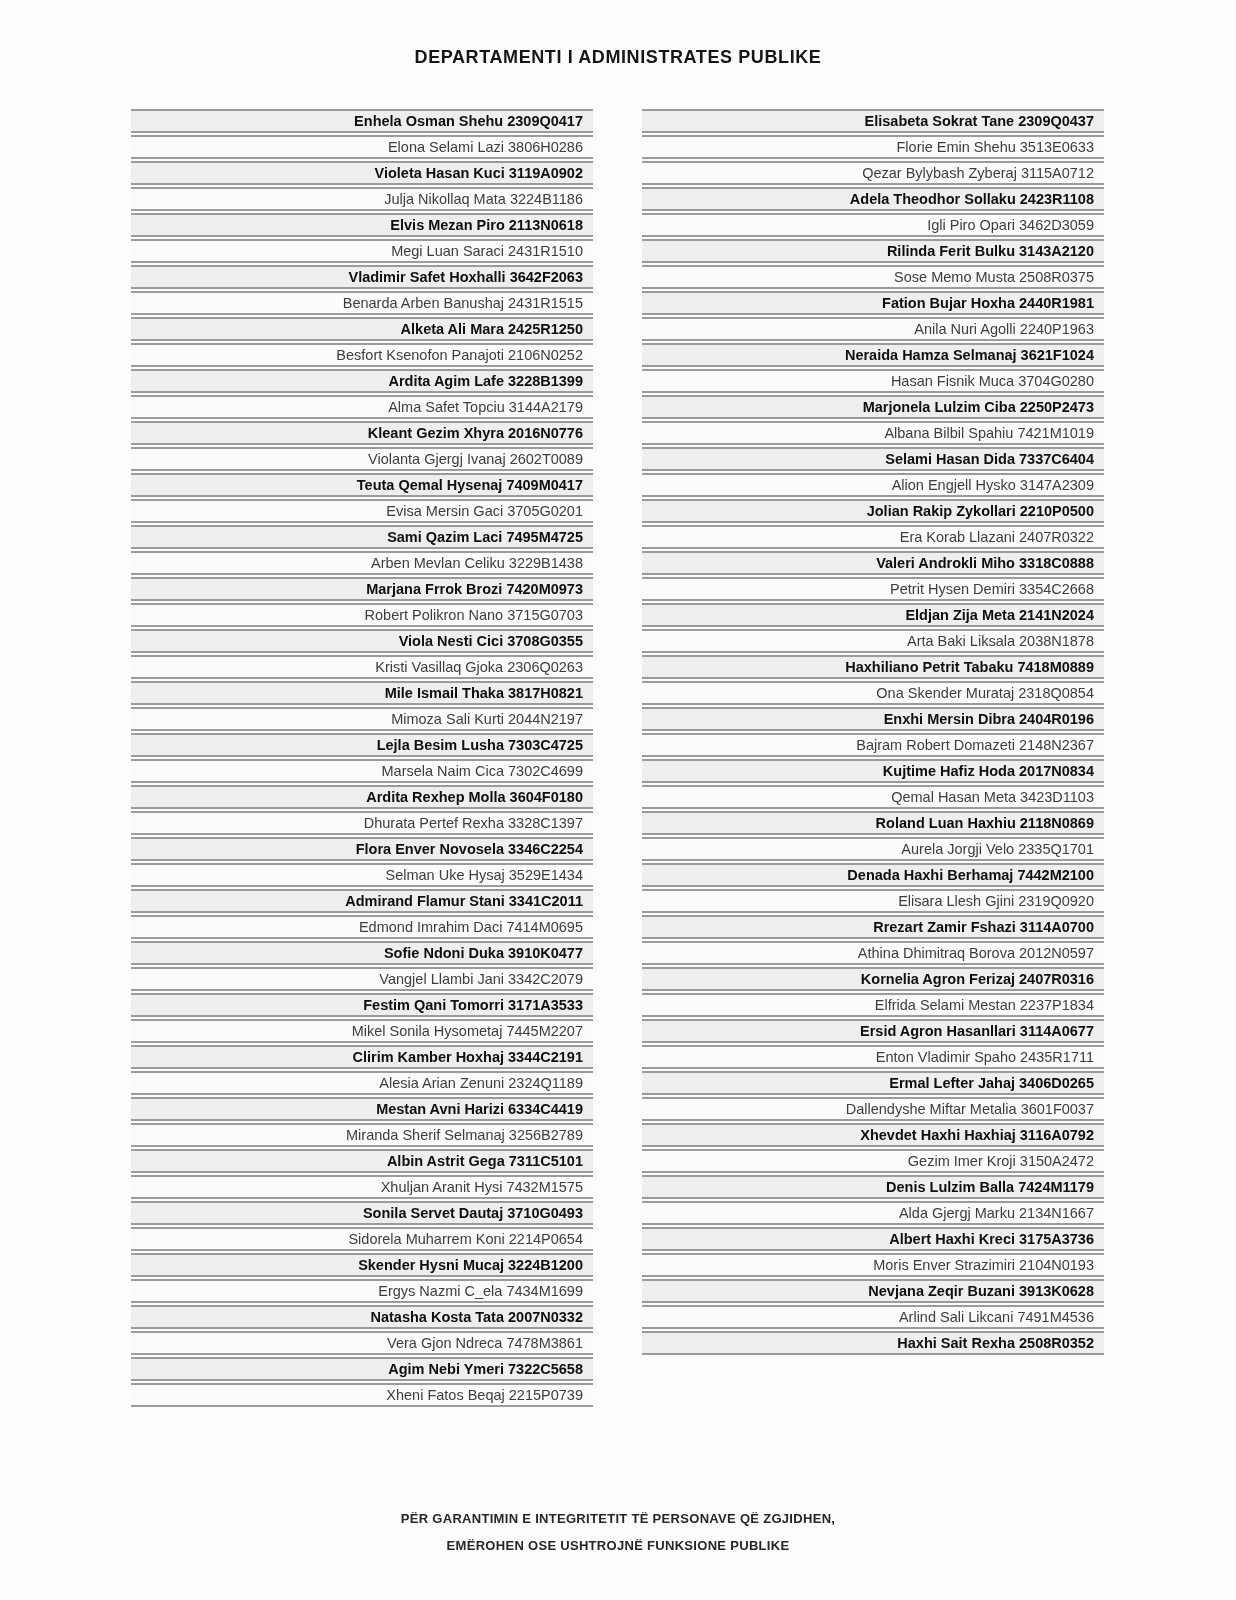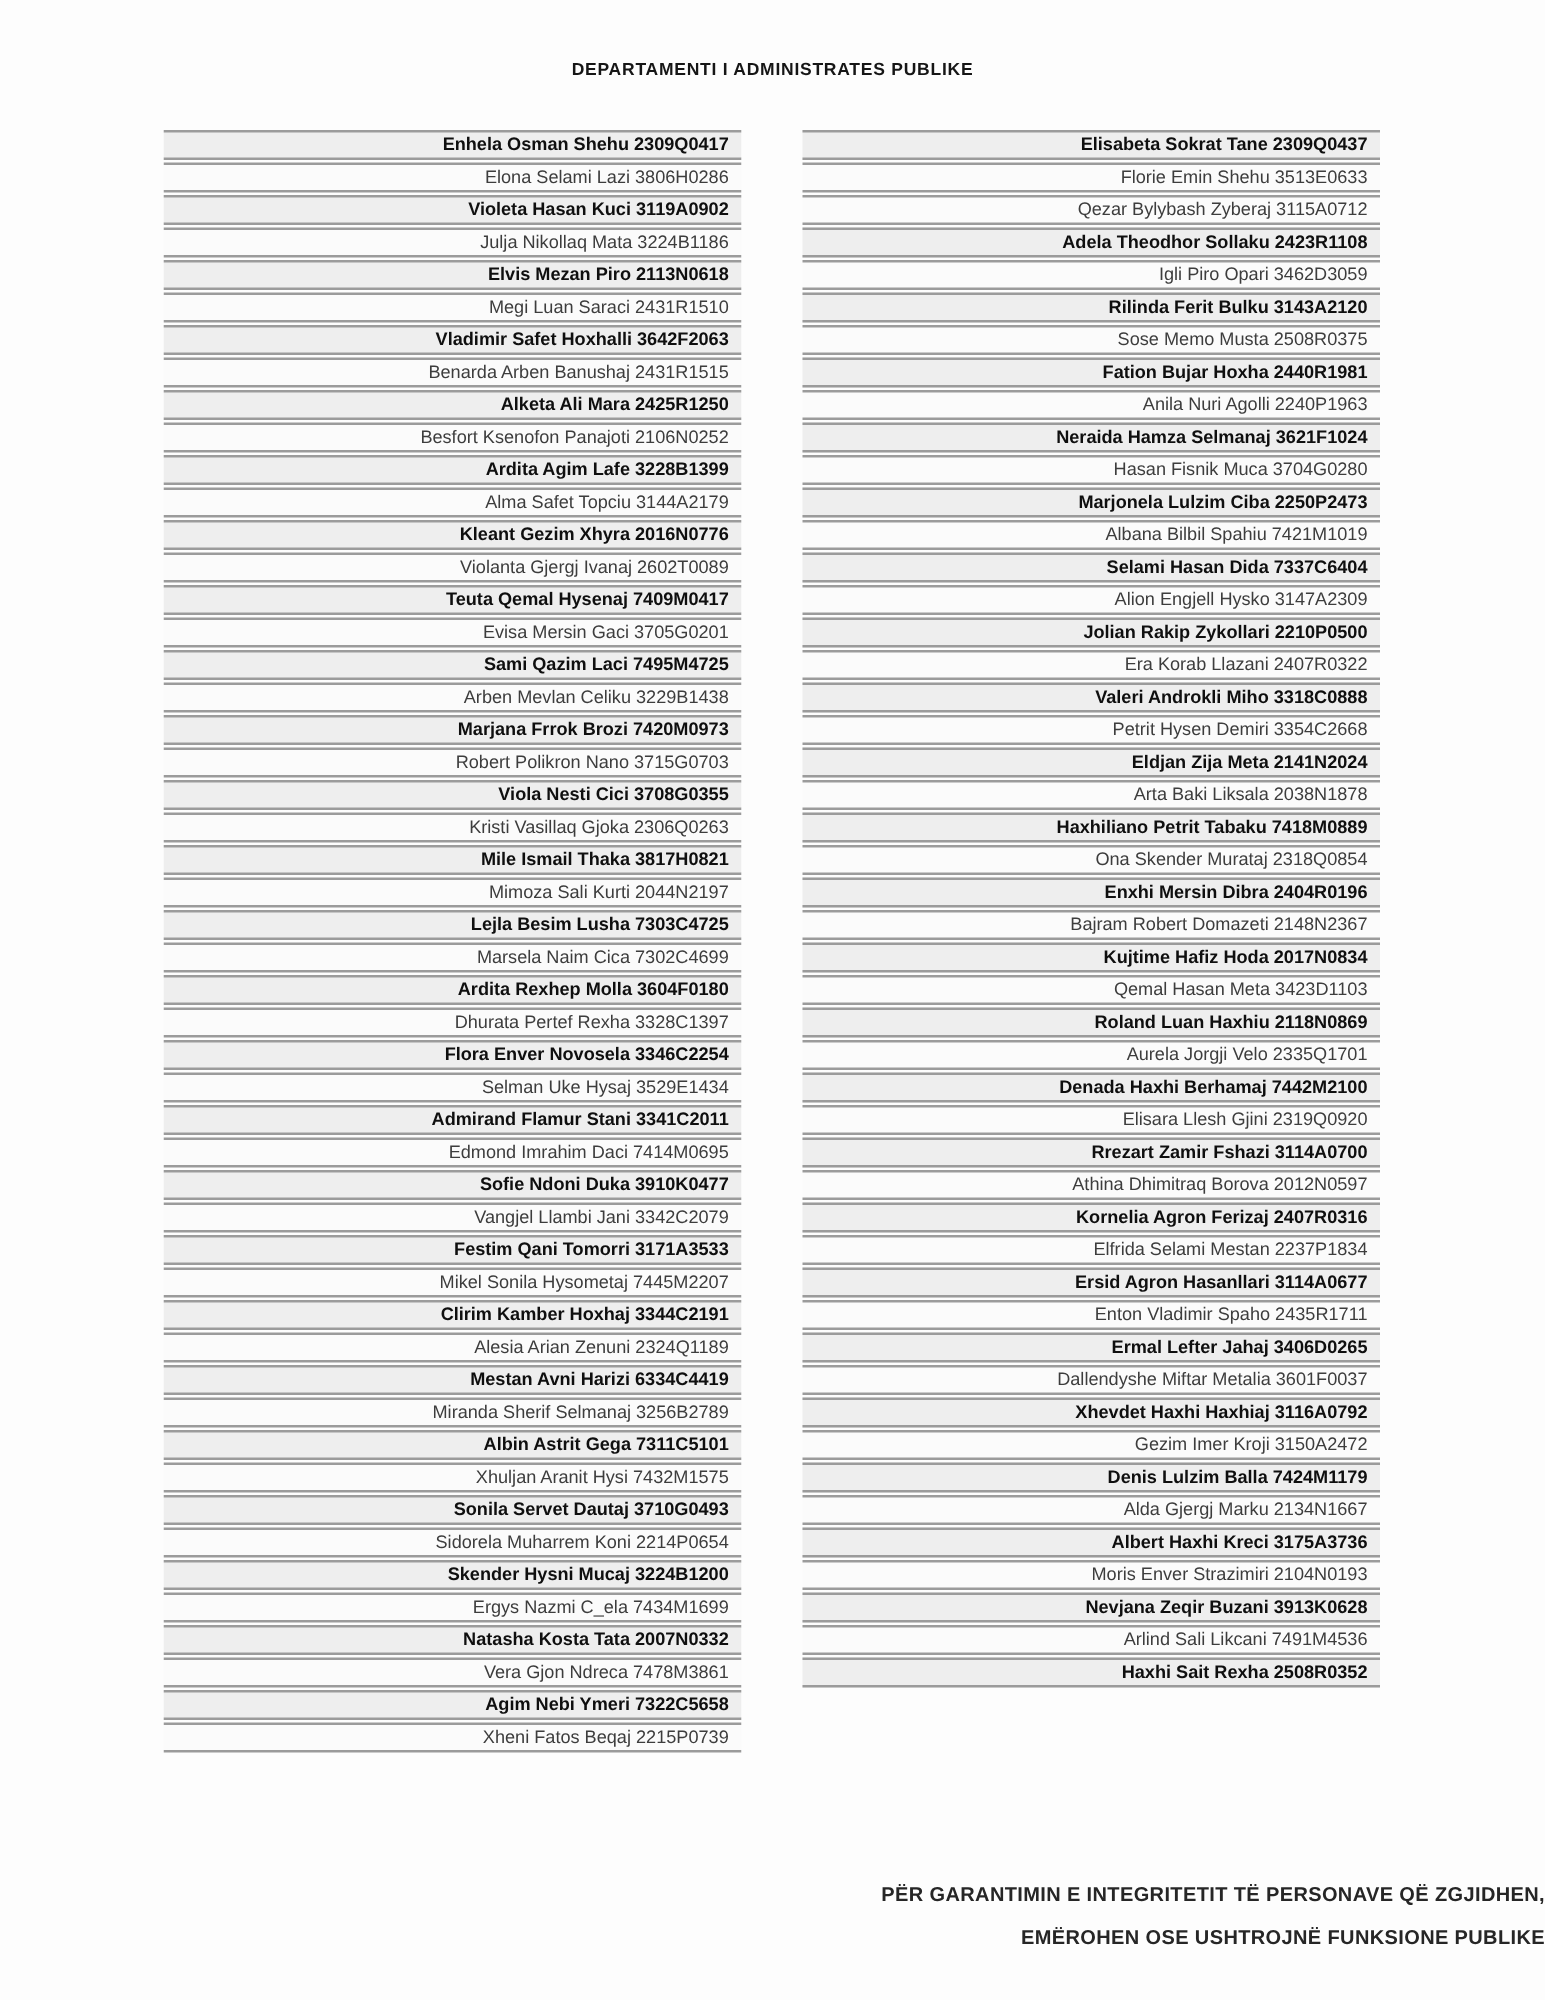--- a/index.html
+++ b/index.html
@@ -12,21 +12,21 @@
     width: 1236px;
     height: 1600px;
     background: #fdfdfd;
     font-family: "Liberation Sans", "DejaVu Sans", sans-serif;
     overflow: hidden;
   }
   .title {
     margin: 0;
     padding-top: 47px;
     text-align: center;
-    font-size: 14px;
+    font-size: 18px;
     font-weight: bold;
     letter-spacing: 0.6px;
     color: #161616;
   }
   .columns {
     display: flex;
     gap: 49px;
     margin: 41px 132px 0 131px;
   }
   .col {
@@ -48,22 +48,22 @@
     white-space: nowrap;
     overflow: hidden;
   }
   .row.shaded {
     background: #eeeeee;
     color: #0f0f0f;
     font-weight: bold;
   }
   .footer {
     margin-top: 96px;
-    text-align: right;
-    font-size: 16px;
+    text-align: center;
+    font-size: 13px;
     font-weight: bold;
     letter-spacing: 0.3px;
     line-height: 2.1;
     color: #262626;
   }
 </style>
 </head>
 <body>
 
 <div class="page">

